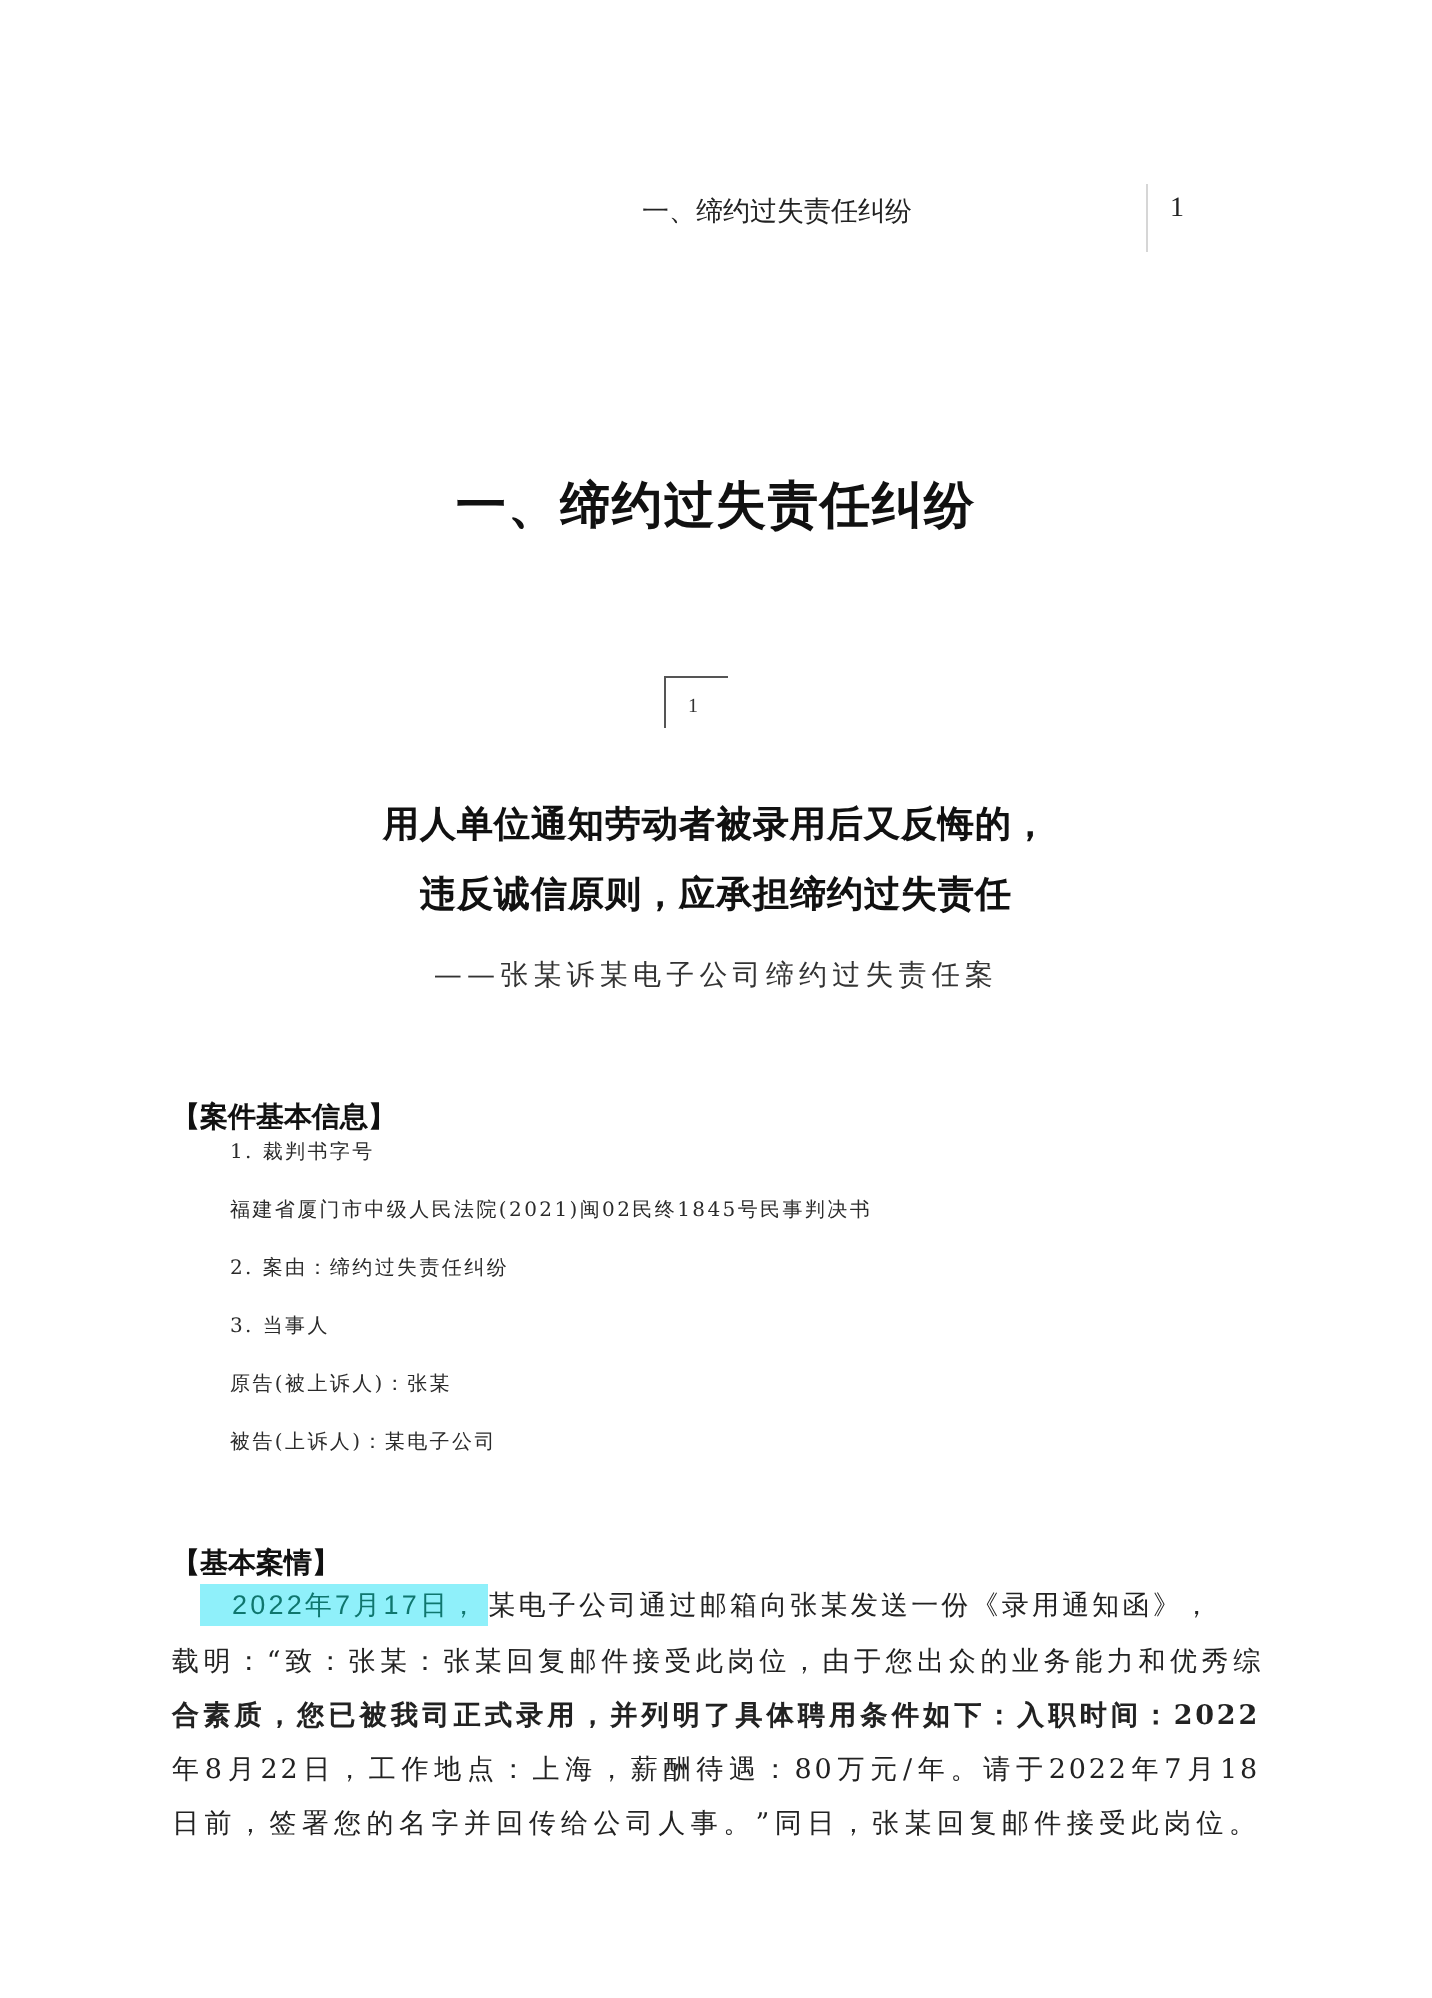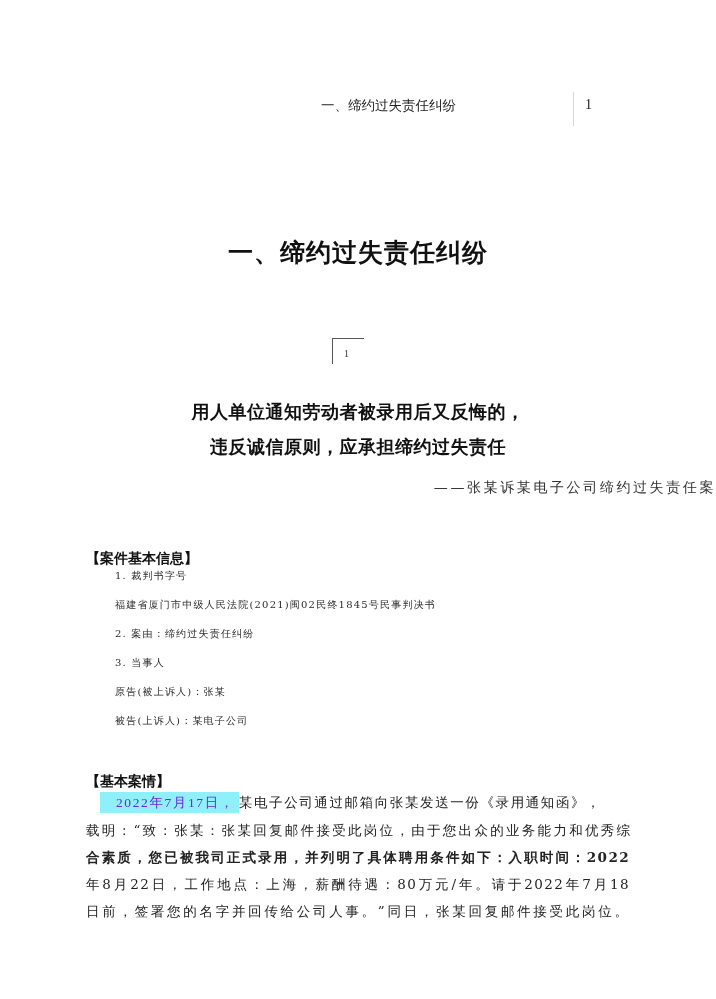--- a/index.html
+++ b/index.html
@@ -96,21 +96,21 @@
       color: #111;
       letter-spacing: 0.5px;
     }
     .case-title.line1 { top: 400px; }
     .case-title.line2 { top: 435px; }
     .case-subtitle {
       position: absolute;
       top: 479px;
       left: 0;
       width: 716px;
-      text-align: right;
+      text-align: center;
       font-family: "DejaVu Serif", "Liberation Serif", serif;
       font-size: 14px;
       letter-spacing: 2.6px;
       color: #333;
     }
     
     .section-heading {
       position: absolute;
       left: 86px;
       font-family: "DejaVu Sans", "Liberation Sans", sans-serif;
@@ -140,22 +140,22 @@
       font-size: 13.5px;
       color: #222;
       white-space: nowrap;
       text-align: justify;
       text-align-last: justify;
     }
     .para-line.first { left: 100px; width: 530px; }
     .highlight {
       background: #8ff0fa;
       padding: 3px 4px 3px 16px;
-      font-family: Liberation Serif, serif;
-      color: #6d28d9;
+      font-family: Liberation Sans, sans-serif;
+      color: #0f766e;
     }
   </style>
 </head>
 <body>
 
 <div class="page">
 
   <div class="running-header">
     <span class="rh-title">一、缔约过失责任纠纷</span>
     <div class="rh-divider"></div>

